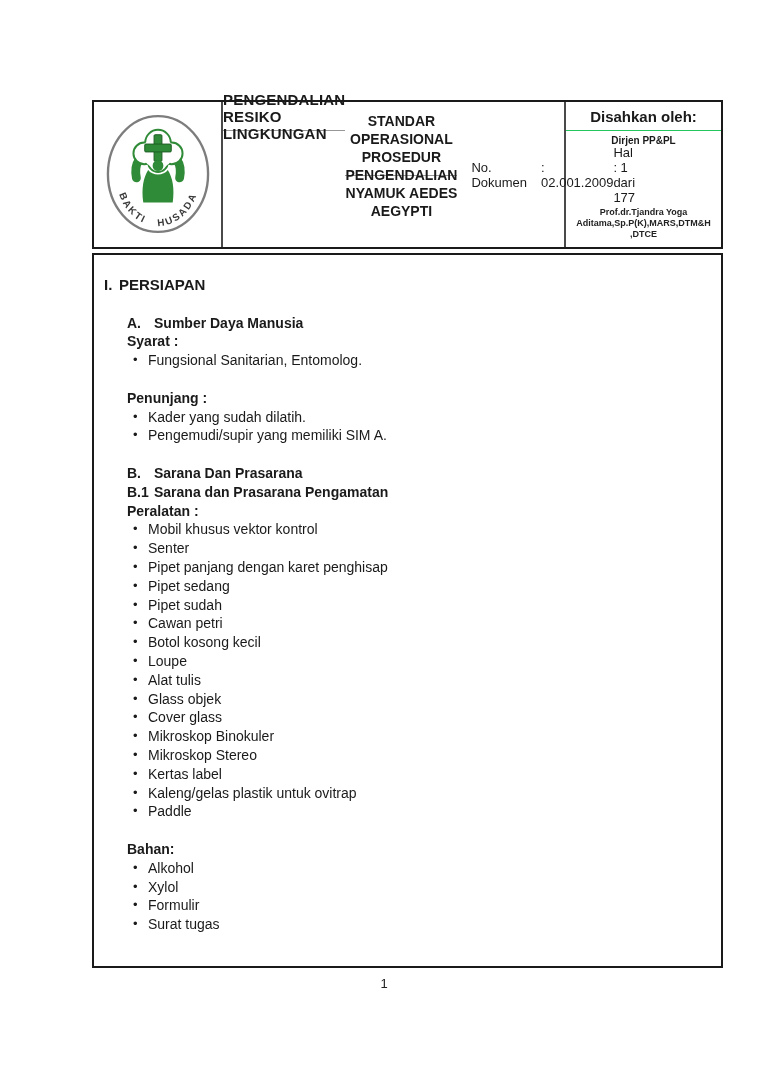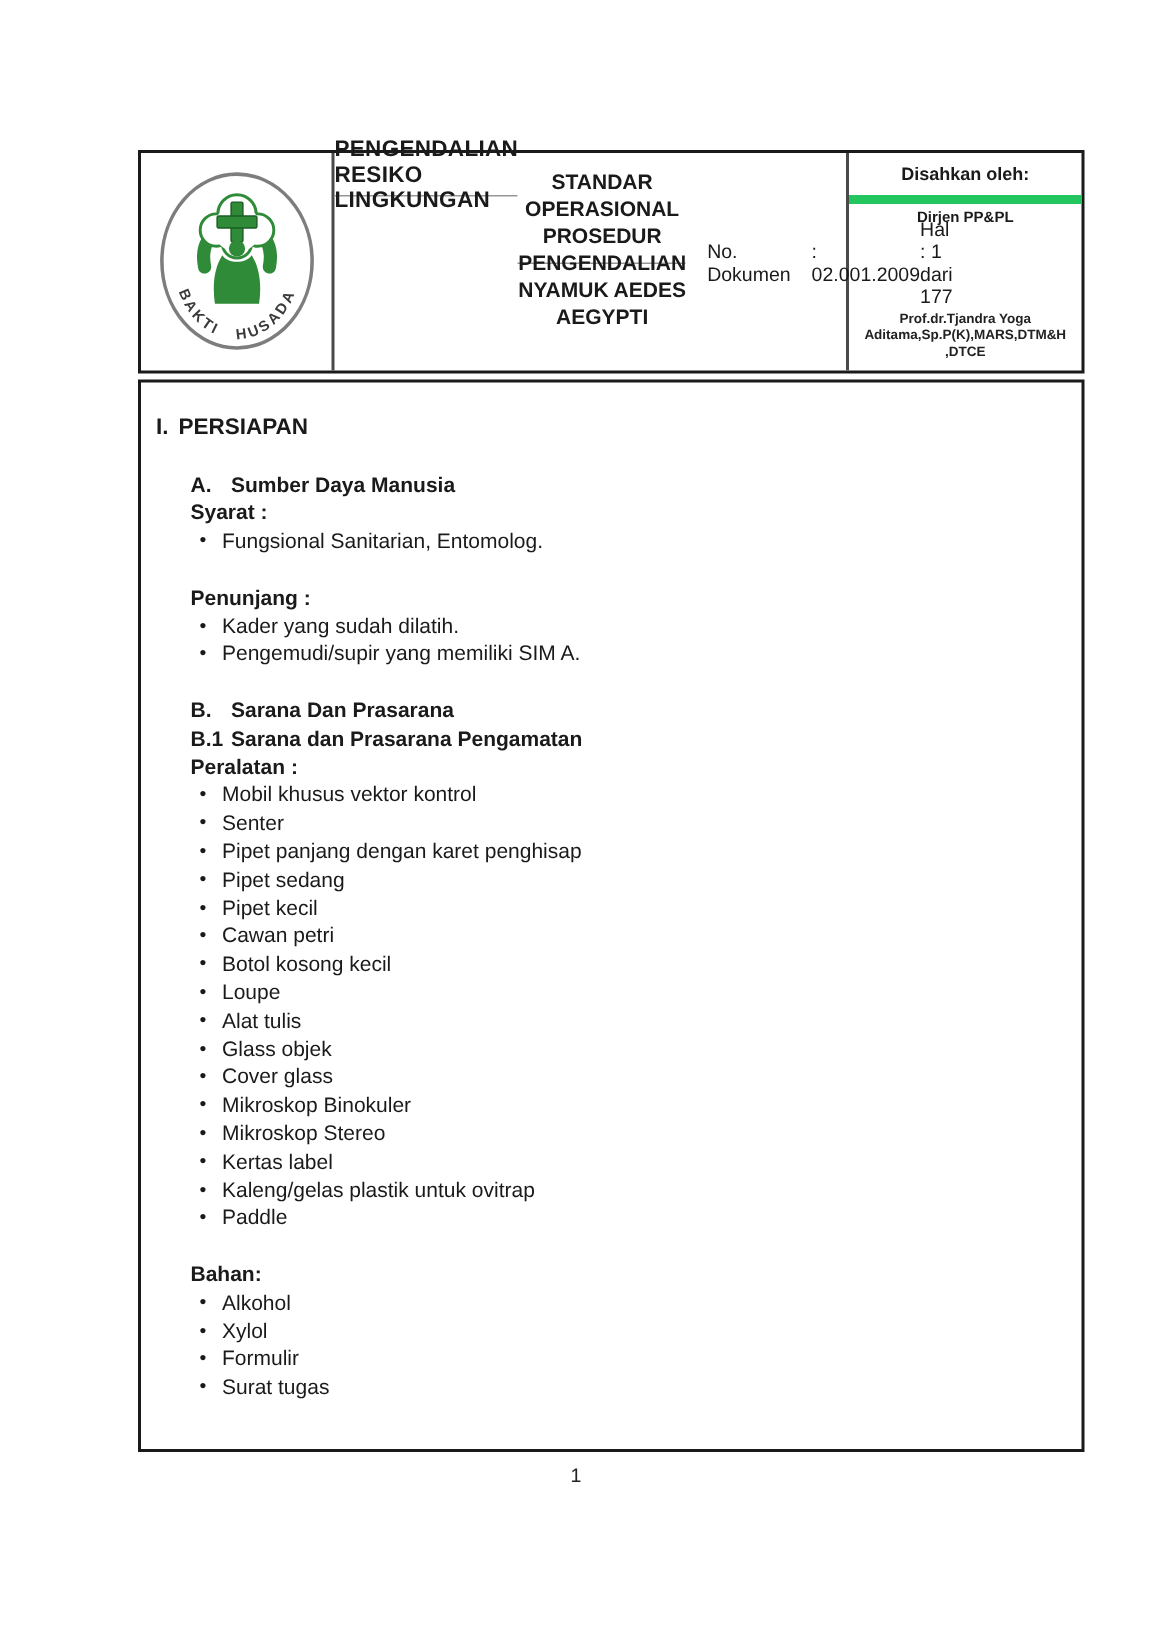--- a/index.html
+++ b/index.html
@@ -27,22 +27,22 @@
     padding-top:10px;text-align:center;font-weight:bold;font-size:14px;line-height:18px;
   }
   .mid-row3{
     flex:1;display:flex;align-items:center;justify-content:space-between;
     padding:0 14px;font-size:13px;
   }
   .doc-no{display:flex;}
   .doc-no .lbl{margin-right:14px;}
   .right-cell{display:flex;flex-direction:column;}
   .right-row1{
-    height:28px;border-bottom:6px solid #22c55e;display:flex;align-items:center;justify-content:center;
-    font-weight:bold;font-size:12px;
+    height:28px;border-bottom:1px solid #22c55e;display:flex;align-items:center;justify-content:center;
+    font-weight:bold;font-size:15px;
   }
   .right-row2{
     flex:1;display:flex;flex-direction:column;justify-content:space-between;align-items:center;
     padding:4px 4px 7px;
   }
   .approver-title{font-weight:bold;font-size:10px;}
   .approver-name{font-weight:bold;font-size:9px;text-align:center;line-height:11px;color:#222;margin-top:48px;}
 
   
   .body-box{
@@ -196,21 +196,21 @@
           <li>
               <span class="dot">•</span>
               <span>Pipet panjang dengan karet penghisap</span>
             </li>
           <li>
               <span class="dot">•</span>
               <span>Pipet sedang</span>
             </li>
           <li>
               <span class="dot">•</span>
-              <span>Pipet kecil</span>
+              <span>Pipet sudah</span>
             </li>
           <li>
               <span class="dot">•</span>
               <span>Cawan petri</span>
             </li>
           <li>
               <span class="dot">•</span>
               <span>Botol kosong kecil</span>
             </li>
           <li>

